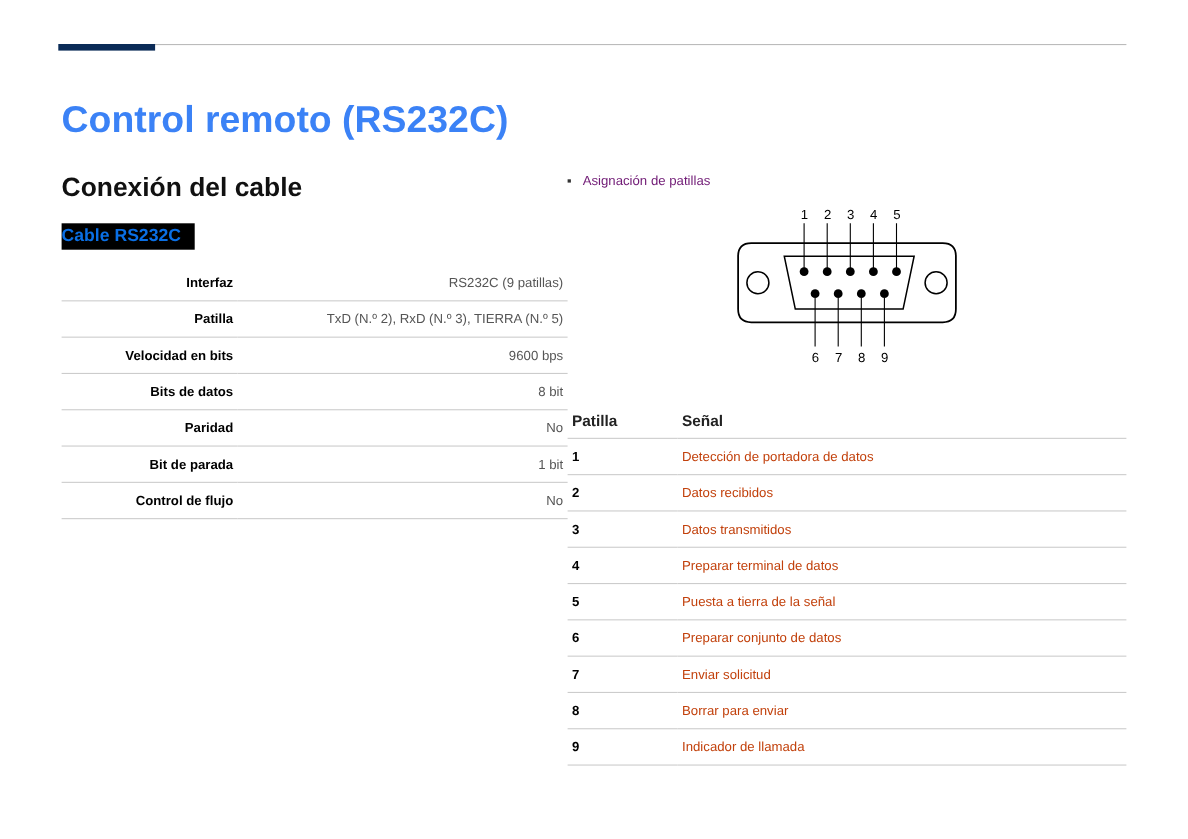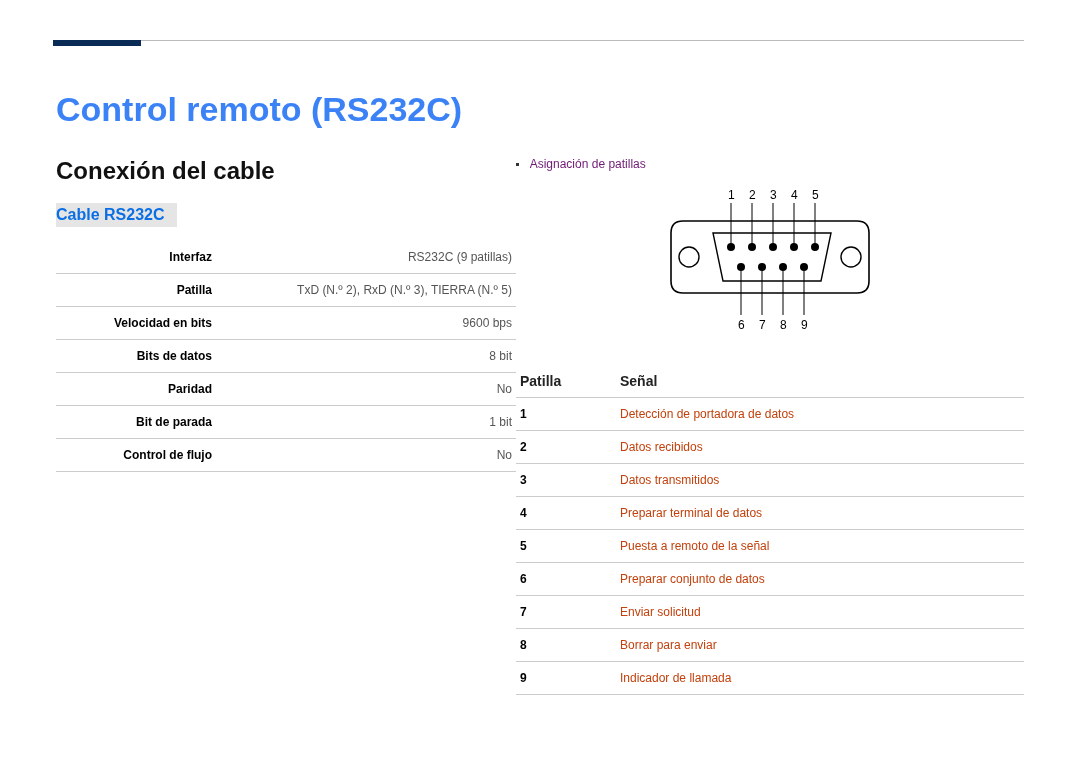--- a/index.html
+++ b/index.html
@@ -36,21 +36,21 @@
     margin: 0 0 28px 0;
   }
   h2.section-title {
     color: #111;
     font-size: 24px;
     font-weight: bold;
     margin: 0 0 18px 0;
   }
   h3.subsection {
     display: inline-block;
-    background: #e5e5e5;
+    background: #000000;
     color: #0a6fe5;
     font-size: 16px;
     font-weight: bold;
     margin: 0 0 14px 0;
     padding: 3px 12px 3px 0;
   }
   .columns {
     display: flex;
   }
   .col-left { flex: 0 0 460px; }
@@ -230,21 +230,21 @@
           <tr>
             <td>3</td>
             <td>Datos transmitidos</td>
           </tr>
           <tr>
             <td>4</td>
             <td>Preparar terminal de datos</td>
           </tr>
           <tr>
             <td>5</td>
-            <td>Puesta a remoto de la señal</td>
+            <td>Puesta a tierra de la señal</td>
           </tr>
           <tr>
             <td>6</td>
             <td>Preparar conjunto de datos</td>
           </tr>
           <tr>
             <td>7</td>
             <td>Enviar solicitud</td>
           </tr>
           <tr>

